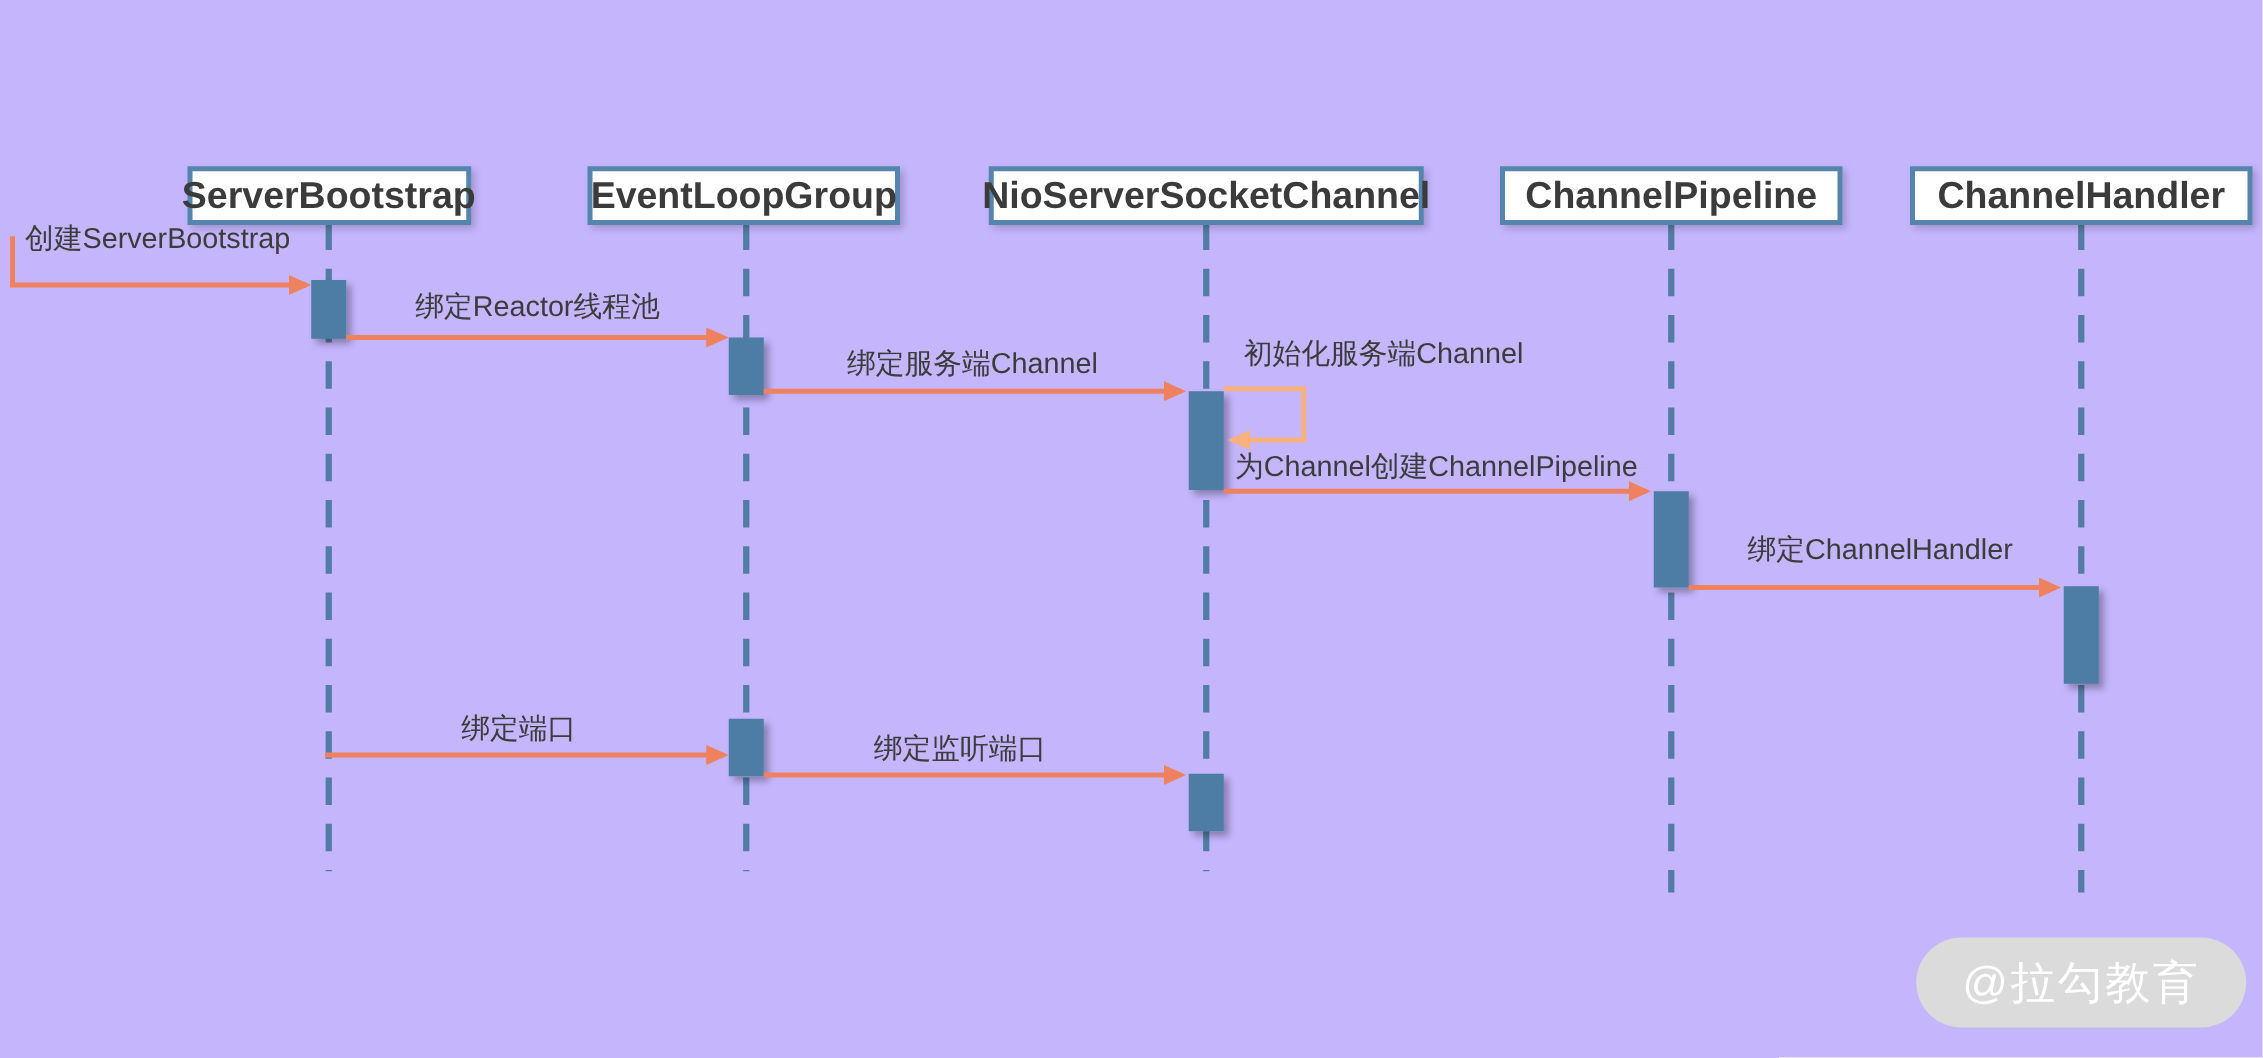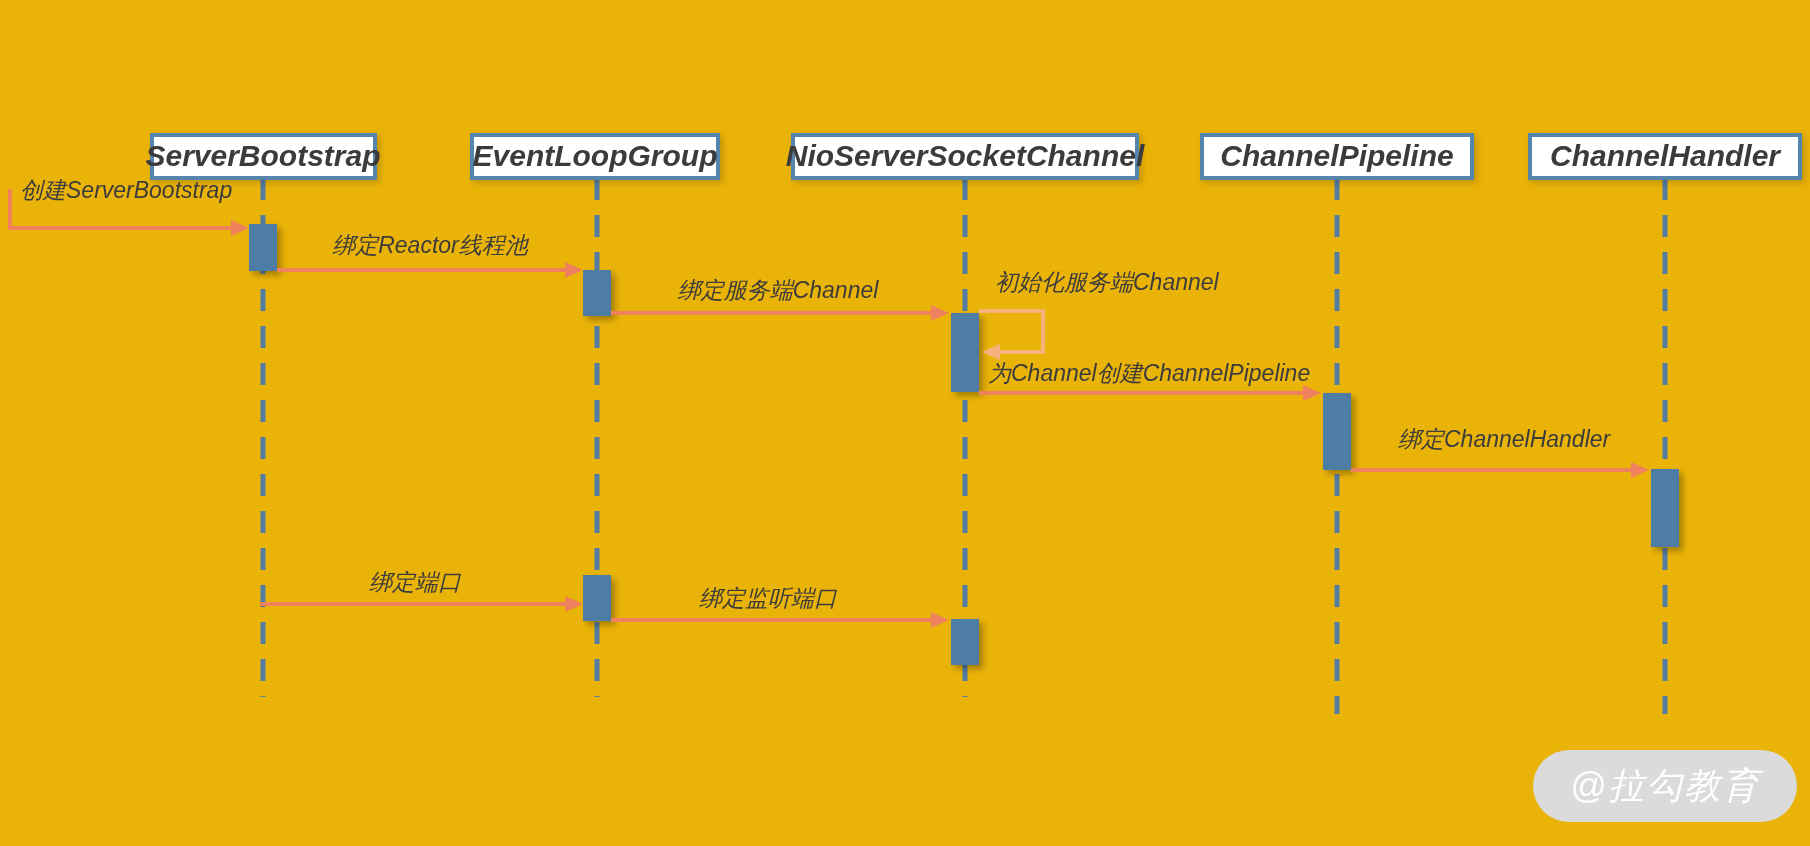--- a/index.html
+++ b/index.html
@@ -1,22 +1,21 @@
 <!DOCTYPE html>
 <html><head>
 <meta charset="utf-8">
 <style>
   html,body{margin:0;padding:0;background:#ffffff;}
   .canvas{
     position:relative;
     width:1810px;height:846px;
-    background:#eab308;
+    background:#c4b5fd;
     font-family:"Liberation Sans","DejaVu Sans",sans-serif;
     overflow:hidden;
-    font-style:italic;
   }
   svg{display:block}
   .participant-label{
     font-family:"Liberation Sans","DejaVu Sans",sans-serif;
     font-size:30px;font-weight:700;fill:#3b3b3b;
   }
   .msg-label{
     font-family:"Liberation Sans","DejaVu Sans",sans-serif;
     font-size:23px;fill:#3c3c3c;
   }

